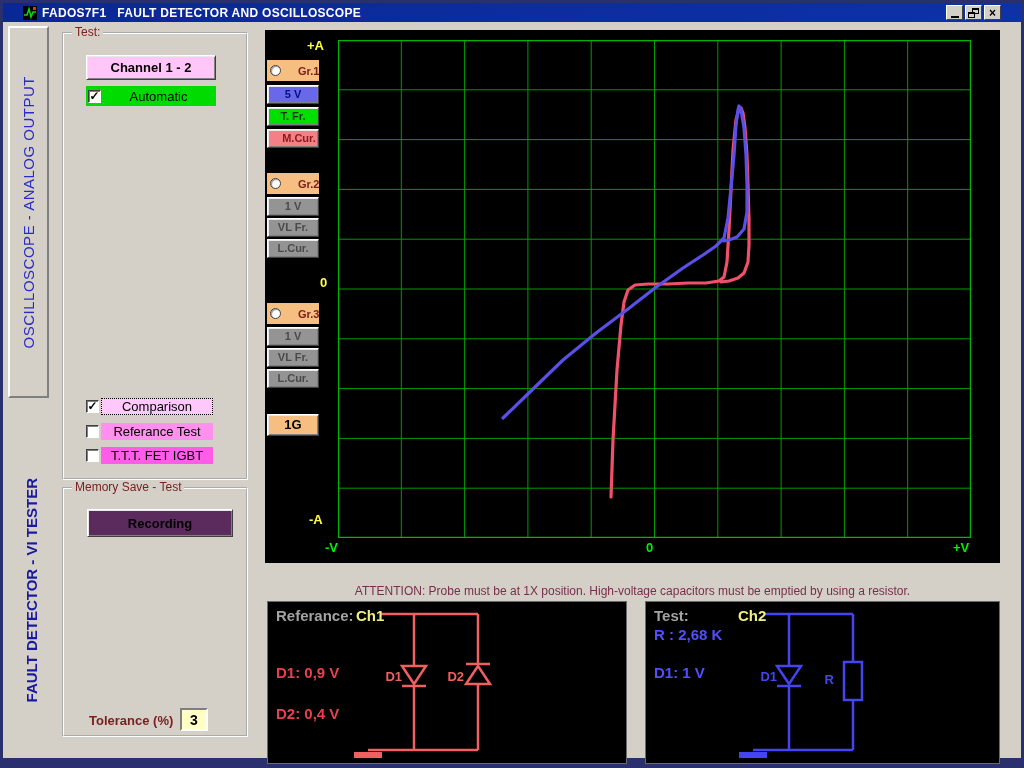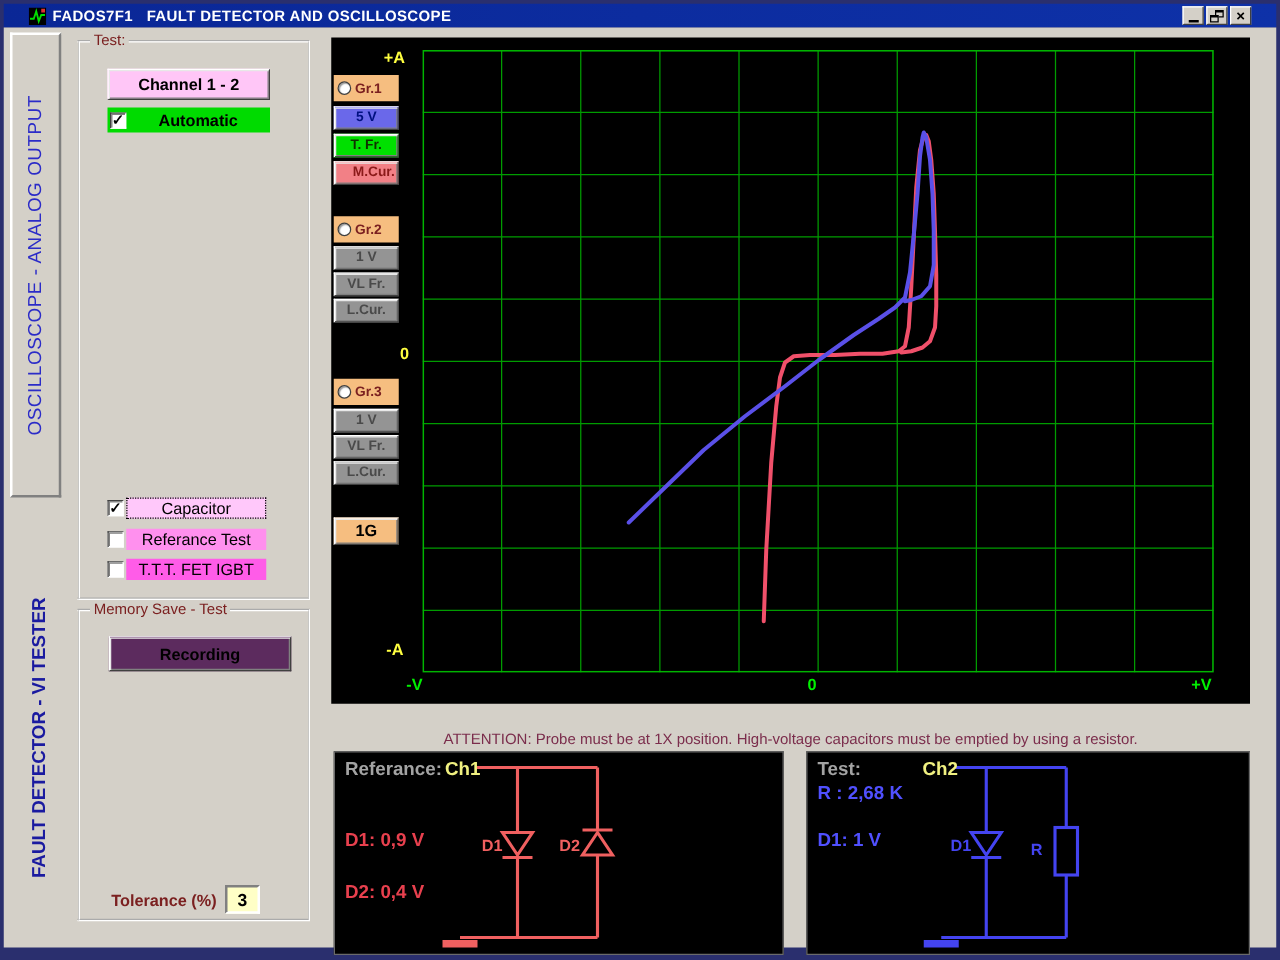--- a/index.html
+++ b/index.html
@@ -52,21 +52,21 @@
   
   .raised { border-top:1px solid #fff; border-left:1px solid #fff;
     border-right:1px solid #404040; border-bottom:1px solid #404040;
     box-shadow:inset 1px 1px 0 #E8E8E8, inset -1px -1px 0 #808080; }
 
   .channel-btn { position:absolute; left:22px; top:21px; width:130px; height:25px;
     background:#FFC6F7; font-size:13px; font-weight:bold; color:#000;
     display:flex; align-items:center; justify-content:center; font-family:inherit; }
   .auto-row { position:absolute; left:22px; top:52px; width:130px; height:20px;
     background:#00DB00; display:flex; align-items:center; }
-  .auto-row .lbl { flex:1; text-align:center; font-size:13px; font-weight:bold; color:#000; }
+  .auto-row .lbl { flex:1; text-align:center; font-size:13px; font-weight:normal; color:#000; }
 
   .checkbox { width:13px; height:13px; background:#fff; flex:0 0 13px;
     border-top:1px solid #404040; border-left:1px solid #404040;
     border-right:1px solid #fff; border-bottom:1px solid #fff;
     box-shadow:inset 1px 1px 0 #808080;
     font-size:12px; font-weight:bold; color:#000; line-height:11px; text-align:center;
     display:inline-block; }
   .chk-row { position:absolute; left:22px; display:flex; align-items:center; gap:2px; }
   .hl-label { width:112px; height:17px; font-size:13px; color:#000;
     display:flex; align-items:center; justify-content:center; }
@@ -80,21 +80,21 @@
   .tol-label { position:absolute; left:25px; top:224px; color:#7B2020; font-size:13px; font-weight:bold; }
   .tol-input { position:absolute; left:116px; top:219px; width:28px; height:23px;
     background:#FFFFC6; text-align:center; font-size:14px; font-weight:bold; color:#000;
     border-top:2px solid #808080; border-left:2px solid #808080;
     border-right:2px solid #fff; border-bottom:2px solid #fff; font-family:inherit; }
 
   
   .scope-panel { position:absolute; left:262px; top:8px; width:735px; height:533px; background:#000; }
   .plot { position:absolute; left:73px; top:10px; }
   .gr-block { position:absolute; left:2px; width:52px; height:21px; background:#F6BE80;
-    display:flex; align-items:center; gap:3px; padding:0 10px 0 3px; }
+    display:flex; align-items:center; gap:17px; padding:0 10px 0 3px; }
   .radio { width:11px; height:11px; border-radius:50%; background:#fff; flex:0 0 11px;
     border:1px solid #404040; box-shadow:inset 1px 1px 1px #9a9a9a; }
   .gr-label { font-size:11px; font-weight:bold; color:#7B2020; }
   .sbtn { position:absolute; left:2px; width:52px; height:19px;
     font-size:11px; font-weight:bold; text-align:center; line-height:17px; font-family:inherit; }
   .btn-5v   { background:#6A68EA; color:#001080; }
   .btn-tfr  { background:#00E000; color:#103000; }
   .btn-mcur { background:#F28086; color:#8B1A1A;padding-left:12px; }
   .btn-gray { background:#949494; color:#4A4A4A; }
   .btn-1g   { background:#F6BE80; color:#000; height:22px; font-size:13px; line-height:20px; }
@@ -162,21 +162,21 @@
 
       <button class="channel-btn raised">Channel 1 - 2</button>
 
       <div class="auto-row">
         <span class="checkbox" style="margin-left:2px">✓</span>
         <span class="lbl">Automatic</span>
       </div>
 
       <div class="chk-row" style="top:364px">
         <span class="checkbox">✓</span>
-        <span class="hl-label hl-comparison">Capacitor</span>
+        <span class="hl-label hl-comparison">Comparison</span>
       </div>
       <div class="chk-row" style="top:389px">
         <span class="checkbox"></span>
         <span class="hl-label hl-capacitor">Referance Test</span>
       </div>
       <div class="chk-row" style="top:413px">
         <span class="checkbox"></span>
         <span class="hl-label hl-ttt">T.T.T. FET  IGBT</span>
       </div>
     </div>

